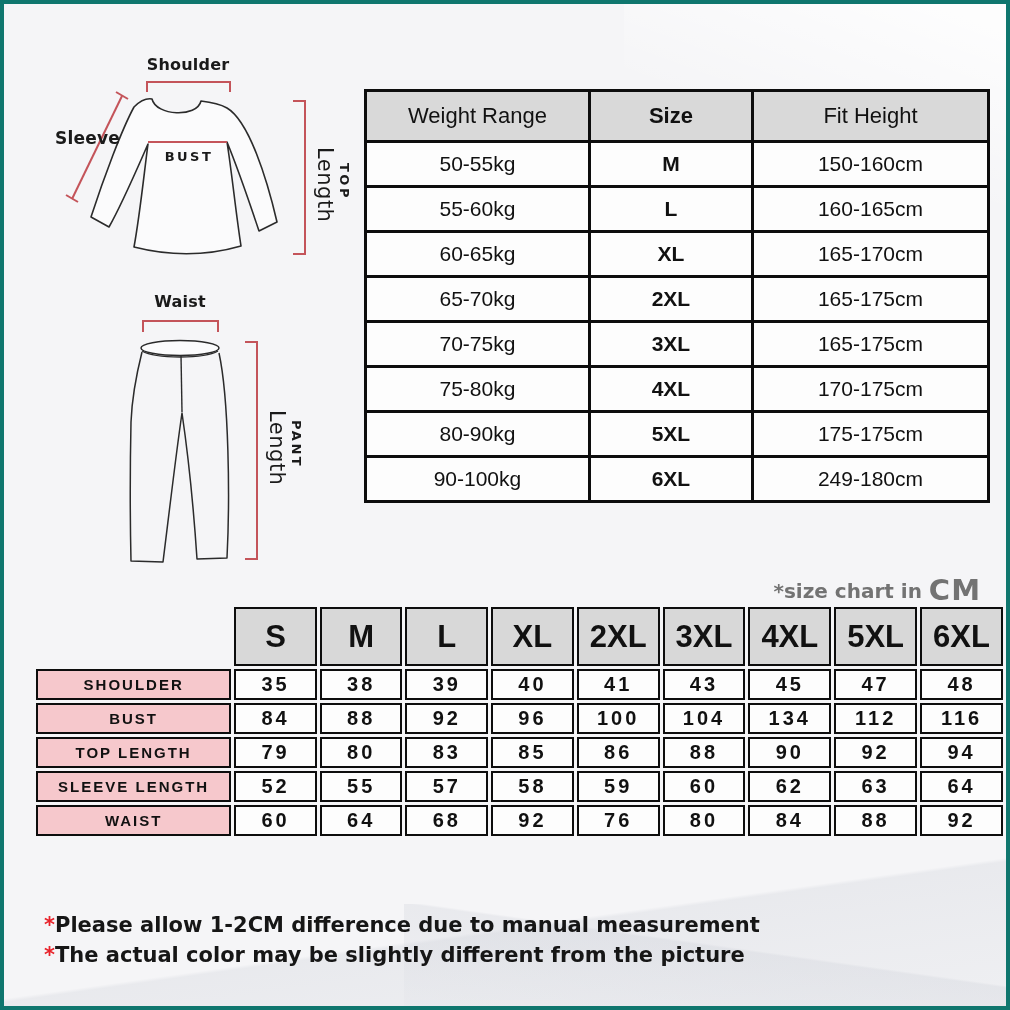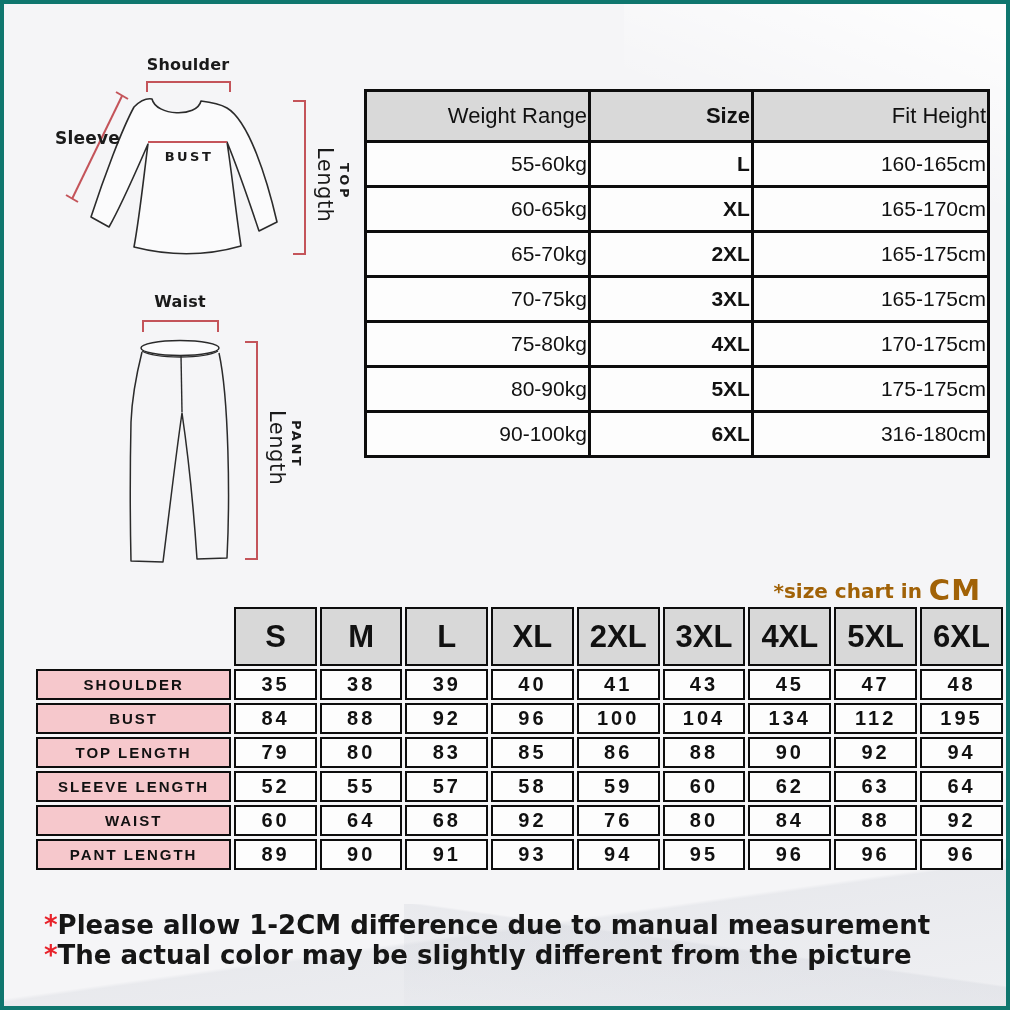--- a/index.html
+++ b/index.html
@@ -42,35 +42,35 @@
   .vlabel .vbold{font-weight:700;font-size:13px;letter-spacing:2.5px;}
   .vlabel .vreg{font-weight:500;font-size:21px;margin-top:7px;letter-spacing:0.5px;}
 
   
   .weight-table{
     position:absolute;left:360px;top:85px;width:626px;
     border-collapse:collapse;table-layout:fixed;
     background:#fdfdfd;
   }
   .weight-table th,.weight-table td{
-    border:3px solid #0d0d0d;text-align:right;vertical-align:middle;
+    border:3px solid #0d0d0d;text-align:center;vertical-align:middle;
   }
   .weight-table th{
     background:#d9d9d9;height:46px;font-weight:400;font-size:22px;
   }
   .weight-table td{height:40px;font-size:21px;font-weight:400;}
   .weight-table .c0{width:36%;}
   .weight-table .c1{width:26%;font-weight:bold;}
   .weight-table .c2{width:38%;}
 
   
   .size-note{
     position:absolute;right:25px;top:569px;
     font-family:"DejaVu Sans", sans-serif;
-    font-weight:700;font-size:20px;color:#a16207;
+    font-weight:700;font-size:20px;color:#737373;
   }
   .size-note .cm{font-size:29px;letter-spacing:1px;vertical-align:-2px;}
 
   
   .size-table{
     position:absolute;left:29px;top:600px;
     border-collapse:separate;border-spacing:3px;
   }
   .size-table th,.size-table td{
     border:2px solid #0d0d0d;text-align:center;vertical-align:middle;
@@ -86,21 +86,21 @@
     font-weight:700;font-size:15px;letter-spacing:2px;
   }
   .size-table td.val{
     width:77px;height:25px;font-weight:700;font-size:20px;letter-spacing:3px;
   }
 
   
   .footnotes{
     position:absolute;left:40px;top:906px;
     font-family:"DejaVu Sans", sans-serif;
-    font-weight:700;font-size:26px;color:#161616;line-height:30px;
+    font-weight:700;font-size:21px;color:#161616;line-height:30px;
   }
   .footnotes .star{color:#e8232b;}
 </style>
 </head>
 <body>
 
 <div class="page">
 
   <div class="wave wave1"></div>
   <div class="wave wave2"></div>
@@ -173,20 +173,25 @@
   <table class="weight-table">
     <thead>
         <tr id="wt-head">
           <th class="c0">Weight Range</th>
           <th class="c1">Size</th>
           <th class="c2">Fit Height</th>
         </tr>
       </thead>
     <tbody id="wt-body">
         <tr>
+          <td class="c0">50-55kg</td>
+          <td class="c1">M</td>
+          <td class="c2">150-160cm</td>
+        </tr>
+        <tr>
           <td class="c0">55-60kg</td>
           <td class="c1">L</td>
           <td class="c2">160-165cm</td>
         </tr>
         <tr>
           <td class="c0">60-65kg</td>
           <td class="c1">XL</td>
           <td class="c2">165-170cm</td>
         </tr>
         <tr>
@@ -205,21 +210,21 @@
           <td class="c2">170-175cm</td>
         </tr>
         <tr>
           <td class="c0">80-90kg</td>
           <td class="c1">5XL</td>
           <td class="c2">175-175cm</td>
         </tr>
         <tr>
           <td class="c0">90-100kg</td>
           <td class="c1">6XL</td>
-          <td class="c2">316-180cm</td>
+          <td class="c2">249-180cm</td>
         </tr>
       </tbody>
   </table>
 
   <div class="size-note">
     <span>*size chart in </span><span class="cm">CM</span>
   </div>
 
   <table class="size-table">
     <thead>
@@ -252,21 +257,21 @@
         <tr>
           <td class="rowlabel">BUST</td>
           <td class="val">84</td>
           <td class="val">88</td>
           <td class="val">92</td>
           <td class="val">96</td>
           <td class="val">100</td>
           <td class="val">104</td>
           <td class="val">134</td>
           <td class="val">112</td>
-          <td class="val">195</td>
+          <td class="val">116</td>
         </tr>
         <tr>
           <td class="rowlabel">TOP LENGTH</td>
           <td class="val">79</td>
           <td class="val">80</td>
           <td class="val">83</td>
           <td class="val">85</td>
           <td class="val">86</td>
           <td class="val">88</td>
           <td class="val">90</td>
@@ -290,32 +295,20 @@
           <td class="val">60</td>
           <td class="val">64</td>
           <td class="val">68</td>
           <td class="val">92</td>
           <td class="val">76</td>
           <td class="val">80</td>
           <td class="val">84</td>
           <td class="val">88</td>
           <td class="val">92</td>
         </tr>
-        <tr>
-          <td class="rowlabel">PANT LENGTH</td>
-          <td class="val">89</td>
-          <td class="val">90</td>
-          <td class="val">91</td>
-          <td class="val">93</td>
-          <td class="val">94</td>
-          <td class="val">95</td>
-          <td class="val">96</td>
-          <td class="val">96</td>
-          <td class="val">96</td>
-        </tr>
       </tbody>
   </table>
 
   <div class="footnotes">
     <div><span class="star">*</span><span>Please allow 1-2CM difference due to manual measurement</span></div>
     <div><span class="star">*</span><span>The actual color may be slightly different from the picture</span></div>
   </div>
 
 </div>
 

